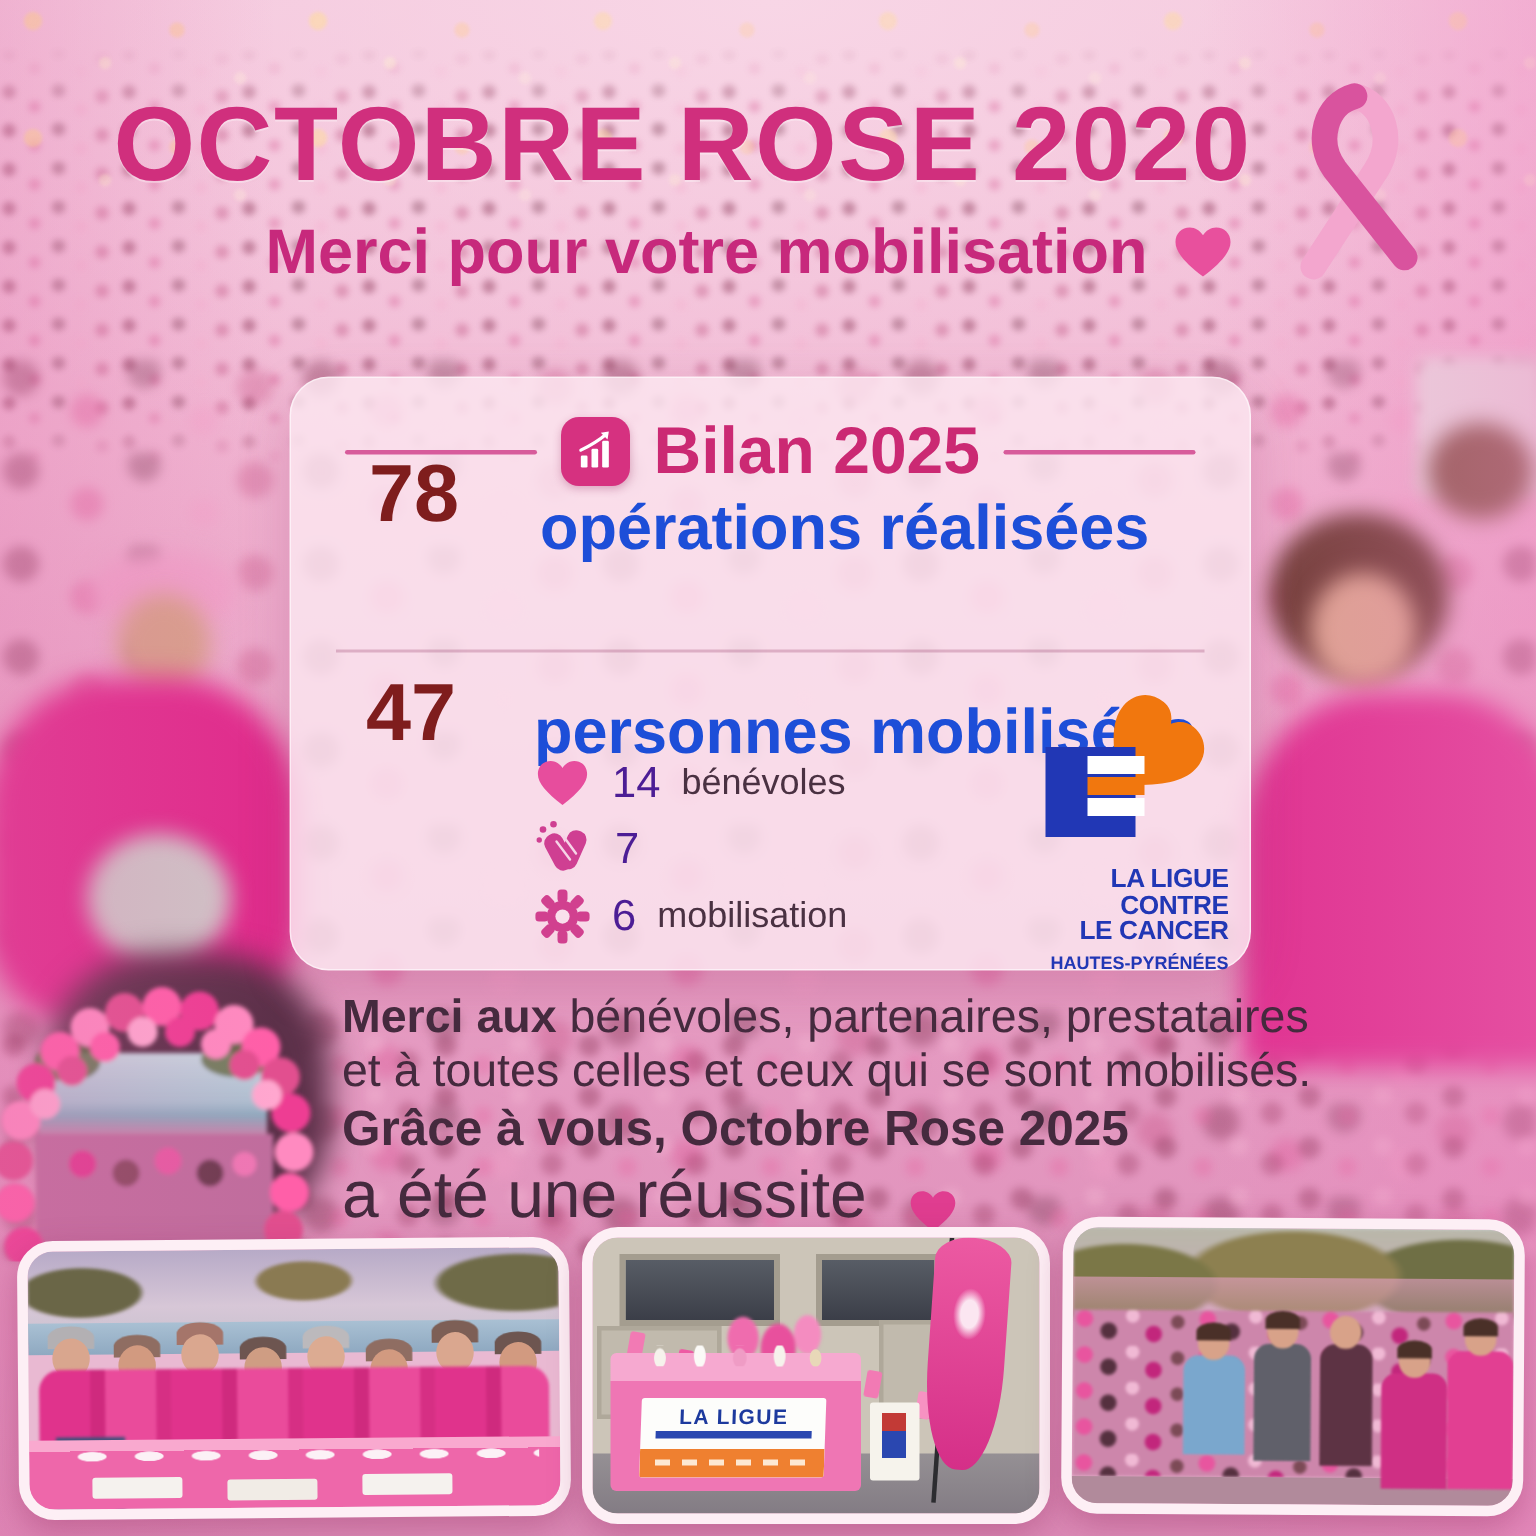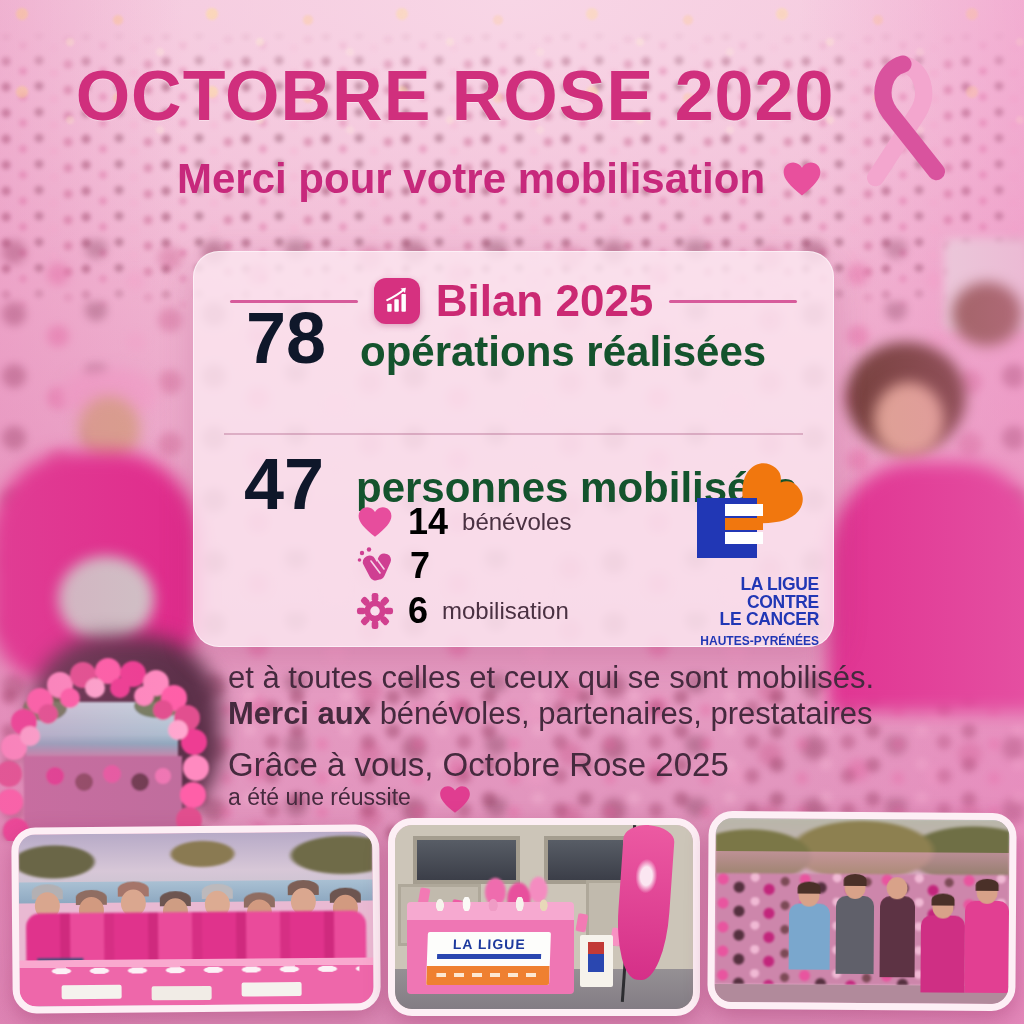--- a/index.html
+++ b/index.html
@@ -58,59 +58,59 @@
   .vignette{inset:0;background:
     linear-gradient(270deg, rgba(238,130,190,.38), rgba(238,130,190,0) 22%),
     linear-gradient(90deg, rgba(225,110,170,.25), rgba(225,110,170,0) 18%),
     radial-gradient(140% 140% at 50% 42%, rgba(0,0,0,0) 55%, rgba(150,30,90,.16) 84%, rgba(110,15,62,.26) 100%);}
   .arch{left:0;top:606px;}
 
   
   .title{position:absolute;left:0;top:56px;width:910px;text-align:center;
     font-size:70px;font-weight:bold;letter-spacing:1px;color:#d02f7d;
     text-shadow:0 1px 0 rgba(255,255,255,.35);}
-  .subtitle{position:absolute;left:0;top:155px;width:1000px;display:flex;
+  .subtitle{position:absolute;left:0;top:144px;width:1000px;display:flex;
     justify-content:center;align-items:center;gap:16px;}
   .subtitle .st{font-size:42px;font-weight:bold;color:#c7297c;}
   .ribbon{position:absolute;left:850px;top:54px;}
 
   
   .card{position:absolute;left:193px;top:251px;width:641px;height:396px;
     background:rgba(252,230,240,.84);border:1px solid rgba(255,255,255,.55);
     border-radius:26px;box-shadow:0 12px 34px rgba(150,40,95,.22);}
   .card-head{position:absolute;left:0;right:0;top:24px;display:flex;
     justify-content:center;align-items:center;gap:16px;}
   .hline{width:128px;height:3px;border-radius:2px;background:#d75b9b;}
   .chip{width:46px;height:46px;border-radius:12px;background:#d63180;
     display:flex;align-items:center;justify-content:center;box-shadow:0 2px 6px rgba(150,30,90,.3);}
   .card-head h2{margin:0;font-size:44px;font-weight:bold;color:#cb2973;}
-  .bignum{position:absolute;font-size:72px;font-weight:bold;color:#0f172a;line-height:1;}
+  .bignum{position:absolute;font-size:54px;font-weight:bold;color:#7f1d1d;line-height:1;}
   .n78{left:52px;top:50px;}
   .n27{left:50px;top:196px;}
-  .statlbl{position:absolute;font-size:42px;font-weight:bold;color:#14532d;}
+  .statlbl{position:absolute;font-size:42px;font-weight:bold;color:#1d4ed8;}
   .l1{left:166px;top:76px;}
   .l2{left:162px;top:212px;}
   .note{position:absolute;right:88px;top:140px;font-size:30px;color:#3f2a39;}
   .divider{position:absolute;left:30px;right:30px;top:181px;height:2px;
     background:rgba(170,90,130,.35);}
   .srow{position:absolute;left:162px;display:flex;align-items:center;gap:14px;height:40px;}
   .r1{top:250px;}.r2{top:294px;}.r3{top:339px;}
-  .srow .num{font-size:36px;font-weight:bold;color:#000000;}
+  .srow .num{font-size:29px;font-weight:normal;color:#4c1d95;}
   .srow .lab{font-size:24px;color:#4a3142;}
   .ligue{position:absolute;right:14px;top:200px;width:136px;text-align:right;}
   .ligue-text{margin-top:2px;color:#2137b5;font-weight:bold;font-size:17.5px;
     line-height:1.0;letter-spacing:-0.3px;}
   .ligue-region{margin-top:5px;color:#2137b5;font-weight:bold;font-size:12px;letter-spacing:0;}
 
   
   .msg{position:absolute;left:228px;top:660px;width:660px;color:#452a3e;}
   .msg p{margin:0;font-size:31px;line-height:1.17;}
   .msg .bold{font-weight:bold;}
-  .msg .grace1{margin-top:13px;font-size:33px;}
-  .msg .grace2{font-size:23px;display:flex;align-items:flex-start;gap:27px;}
+  .msg .grace1{font-size:33px;font-weight:bold;}
+  .msg .grace2{font-size:44px;display:flex;align-items:flex-end;gap:27px;}
 
   
   .photo{position:absolute;border:7px solid #fdeff5;border-radius:24px;
     background:#e9b9d2;box-shadow:0 8px 22px rgba(140,35,85,.35);overflow:hidden;}
   .ph{position:absolute;}
   .p1{left:12px;top:826px;width:368px;height:186px;transform:rotate(-.5deg);}
   .p2{left:388px;top:818px;width:312px;height:198px;}
   .p3{left:708px;top:812px;width:308px;height:198px;transform:rotate(.4deg);}
   .ph-inner{position:absolute;inset:0;border-radius:16px;overflow:hidden;}
   
@@ -365,22 +365,22 @@
       <div class="ligue-text">
         <div>LA LIGUE</div>
         <div>CONTRE</div>
         <div>LE CANCER</div>
       </div>
       <div class="ligue-region">HAUTES-PYRÉNÉES</div>
     </div>
   </section>
 
   <div class="msg">
+    <p><span class="bold">Merci aux</span><span> bénévoles, partenaires, prestataires</span></p>
     <p>et à toutes celles et ceux qui se sont mobilisés.</p>
-    <p><span class="bold">Merci aux</span><span> bénévoles, partenaires, prestataires</span></p>
     <p class="grace1">Grâce à vous, Octobre Rose 2025</p>
     <p class="grace2">
       <span>a été une réussite</span>
       <svg width="34" height="31" viewBox="0 0 32 29">
         <path d="M16 27 C6.8 20 2 14.5 2 9.4 C2 5 5.2 2 9.3 2 C12 2 14.6 3.6 16 6 C17.4 3.6 20 2 22.7 2 C26.8 2 30 5 30 9.4 C30 14.5 25.2 20 16 27 Z" fill="#e03d90"></path>
       </svg>
     </p>
   </div>
 
   <div class="photo p1">

